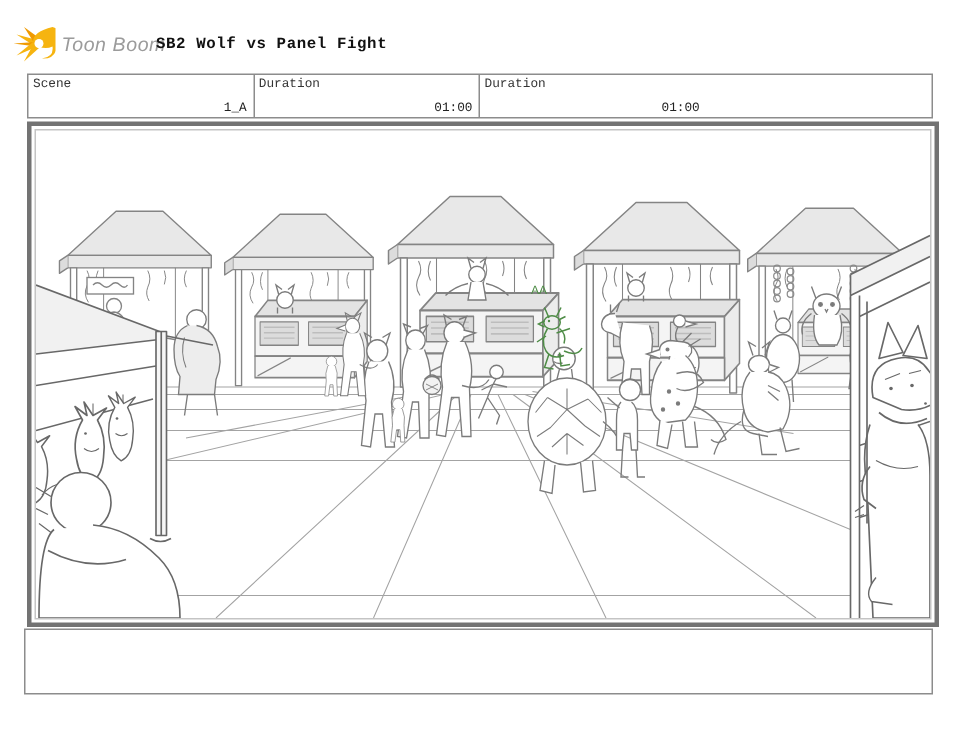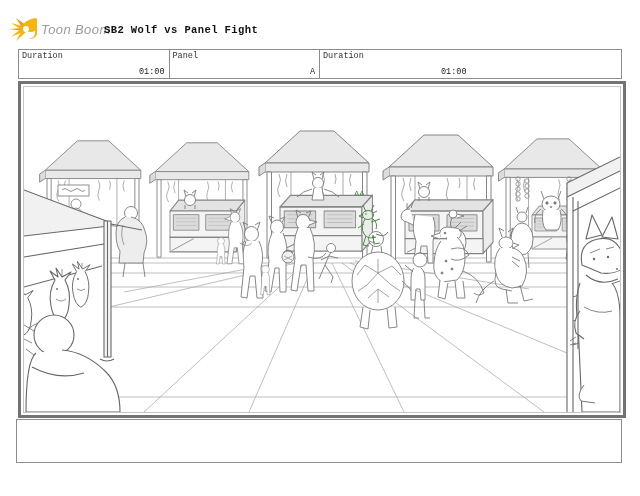--- a/index.html
+++ b/index.html
@@ -45,26 +45,26 @@
         <path d="M26,2 q-13,3 -13,10 q6,6 13,3 q1,7 -7,8 q13,1 10,-20 Z" fill="#f6b410"></path>
         <circle cx="17" cy="13" r="3" fill="#fff"></circle>
       </g>
     </svg>
     <span class="logotext">Toon Boom</span>
     <span class="title">SB2 Wolf vs Panel Fight</span>
   </div>
 
   <div class="itable">
     <div class="icell">
+      <span class="ilabel">Scene</span>
+      <span class="ivalue">1_A</span>
+    </div>
+    <div class="icell">
       <span class="ilabel">Duration</span>
       <span class="ivalue">01:00</span>
-    </div>
-    <div class="icell">
-      <span class="ilabel">Panel</span>
-      <span class="ivalue">A</span>
     </div>
     <div class="icell">
       <span class="ilabel">Duration</span>
       <span class="ivalue">01:00</span>
     </div>
   </div>
 
   <div class="frame">
    <div class="frame-inner">
     <svg width="596" height="325" viewBox="0 0 596 325">

